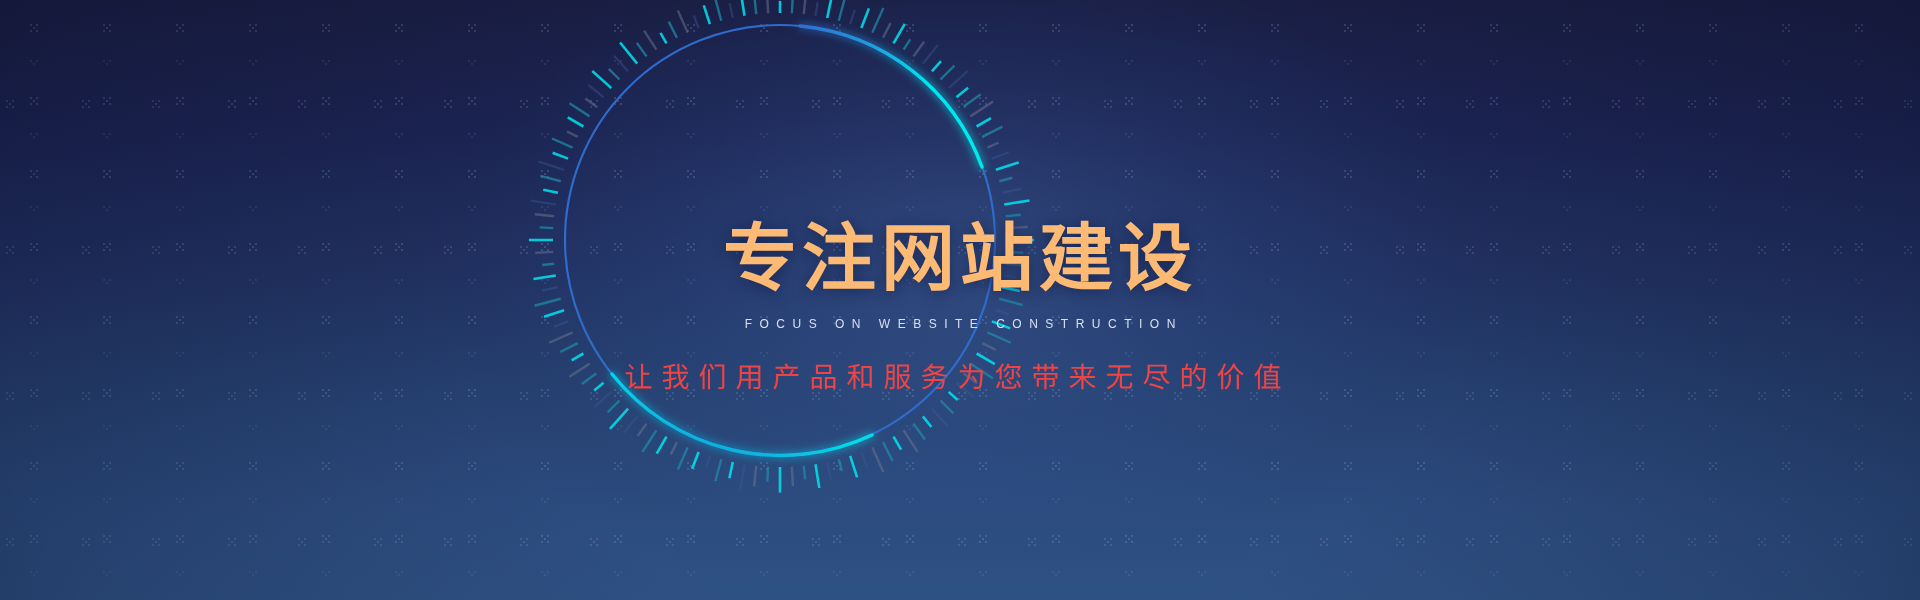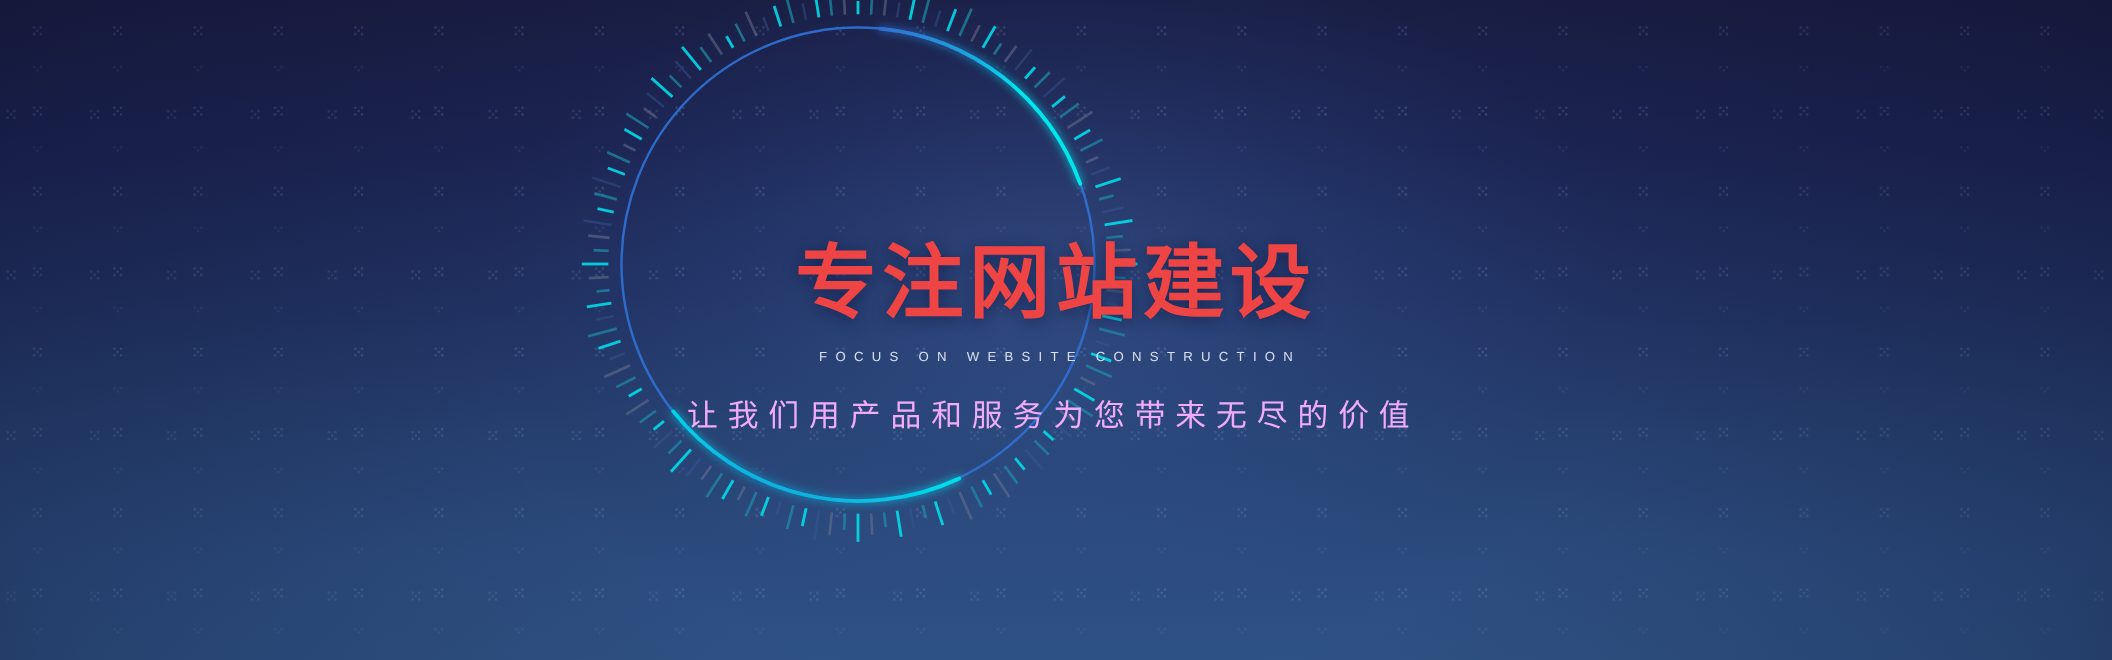--- a/index.html
+++ b/index.html
@@ -86,21 +86,21 @@
     align-items: center;
     justify-content: center;
     padding-top: 14px;
     box-sizing: border-box;
   }
 
   .headline {
     font-family: "DejaVu Sans", "Liberation Sans", sans-serif;
     font-size: 74px;
     font-weight: 700;
-    color: #ef4444;
+    color: #fdba74;
     letter-spacing: 5px;
     line-height: 1.08;
     margin: 0;
     white-space: nowrap;
     text-shadow: 0 2px 14px rgba(10,20,60,0.55);
   }
 
   .subtitle {
     font-family: "Liberation Sans", "DejaVu Sans", sans-serif;
     font-size: 12px;
@@ -110,21 +110,21 @@
     margin: 18px 0 0 0;
     white-space: nowrap;
     text-indent: 7.5px;
     opacity: 0.93;
   }
 
   .tagline {
     font-family: "DejaVu Sans", "Liberation Sans", sans-serif;
     font-size: 28px;
     font-weight: 400;
-    color: #f0abfc;
+    color: #ef4444;
     letter-spacing: 9px;
     margin: 24px 14px 0 0;
     white-space: nowrap;
     text-indent: 9px;
   }
 </style>
 </head>
 <body>
 
 <div class="banner">

